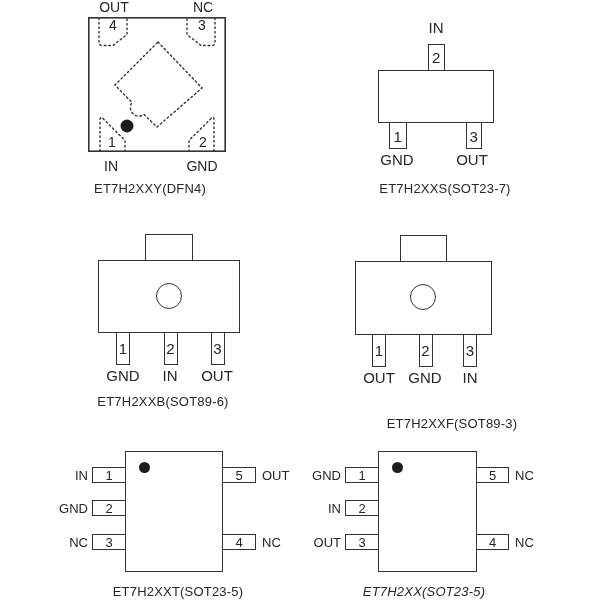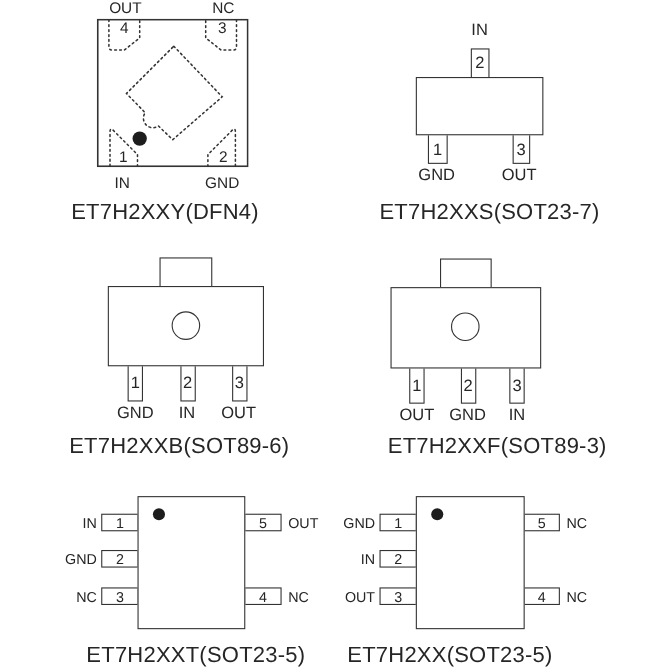--- a/index.html
+++ b/index.html
@@ -11,21 +11,21 @@
   .canvas{
     position:relative;width:600px;height:610px;background:var(--bg);
     font-family:"Liberation Sans",sans-serif;color:var(--text);overflow:hidden;
   }
   .lbl{position:absolute;white-space:nowrap;line-height:1.05;}
   .c{transform:translateX(-50%);}
   .r{text-align:right;}
   .fs15{font-size:15px;}
   .fs14{font-size:14px;}
   .fs13{font-size:13px;}
-  .title{position:absolute;transform:translateX(-50%);font-size:20px;letter-spacing:.2px;white-space:nowrap;line-height:1.1;}
+  .title{position:absolute;transform:translateX(-50%);font-size:13px;letter-spacing:.2px;white-space:nowrap;line-height:1.1;}
   .body-box{position:absolute;border:1.6px solid var(--line);box-sizing:border-box;background:var(--bg);z-index:2;}
   .pin{position:absolute;border:1.6px solid var(--line);box-sizing:border-box;background:var(--bg);
        display:flex;align-items:center;justify-content:center;z-index:1;}
   .dot{position:absolute;background:#1d1d1d;border-radius:50%;z-index:3;}
   .hole{position:absolute;border:1.6px solid var(--line);border-radius:50%;box-sizing:border-box;background:var(--bg);z-index:3;}
   svg text{font-family:"Liberation Sans",sans-serif;fill:var(--text);}
   svg .solid{fill:none;stroke:var(--line);stroke-width:1.6;}
   svg .dotted{fill:none;stroke:var(--line);stroke-width:1.4;stroke-dasharray:1.6 2.9;stroke-linecap:round;}
 </style>
 </head>
@@ -105,21 +105,21 @@
     </div>
     <div class="pin fs15" style="left:418.5px;top:333px;width:14px;height:34px;">
       <span>2</span>
     </div>
     <div class="pin fs15" style="left:463px;top:333px;width:14px;height:34px;">
       <span>3</span>
     </div>
     <div class="lbl c fs15" style="left:379px;top:370px;">OUT</div>
     <div class="lbl c fs15" style="left:425px;top:370px;">GND</div>
     <div class="lbl c fs15" style="left:470px;top:370px;">IN</div>
-    <div class="title" style="left:452px;top:395px;">ET7H2XXF(SOT89-3)</div>
+    <div class="title" style="left:452px;top:417px;">ET7H2XXF(SOT89-3)</div>
   </div>
 
   <div>
     <div class="body-box" style="left:125px;top:451px;width:98px;height:121px;"></div>
     <div class="dot" style="left:138.5px;top:461.5px;width:11px;height:11px;"></div>
 
     <div class="pin fs13" style="left:92px;top:467px;width:34px;height:16px;">
       <span>1</span>
     </div>
     <div class="pin fs13" style="left:92px;top:500px;width:34px;height:16px;">
@@ -163,16 +163,16 @@
 
     <div class="pin fs13" style="left:476px;top:467px;width:33px;height:16px;">
       <span>5</span>
     </div>
     <div class="pin fs13" style="left:476px;top:534px;width:33px;height:16px;">
       <span>4</span>
     </div>
     <div class="lbl fs13" style="left:515px;top:469px;">NC</div>
     <div class="lbl fs13" style="left:515px;top:536px;">NC</div>
 
-    <div class="title" style="left:409px;top:585px;">ET7H2XX(SOT23-5)</div>
+    <div class="title" style="left:424px;top:585px;font-style:italic;">ET7H2XX(SOT23-5)</div>
   </div>
 
 </div>
 
 </body></html>

